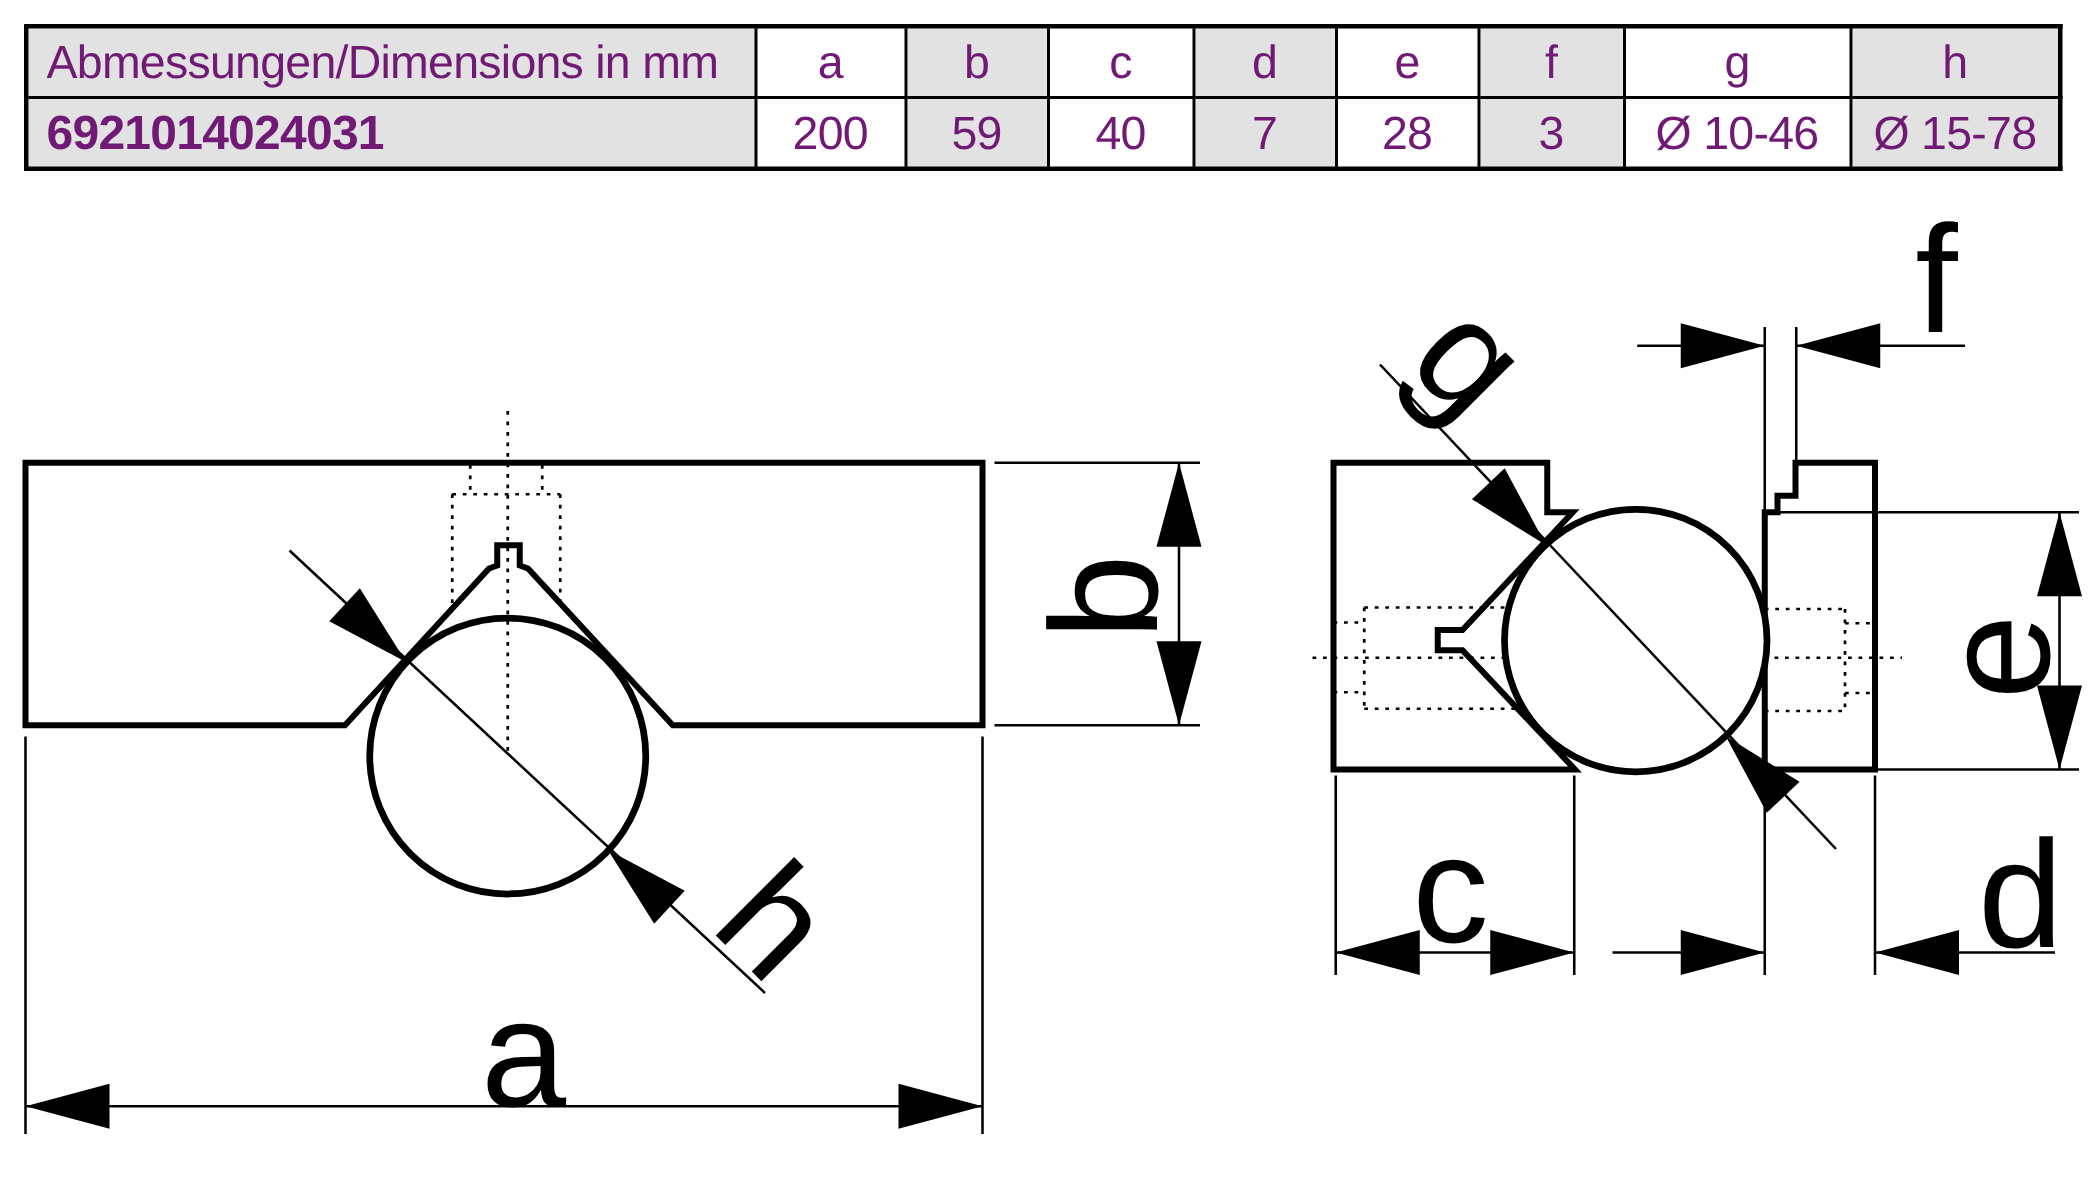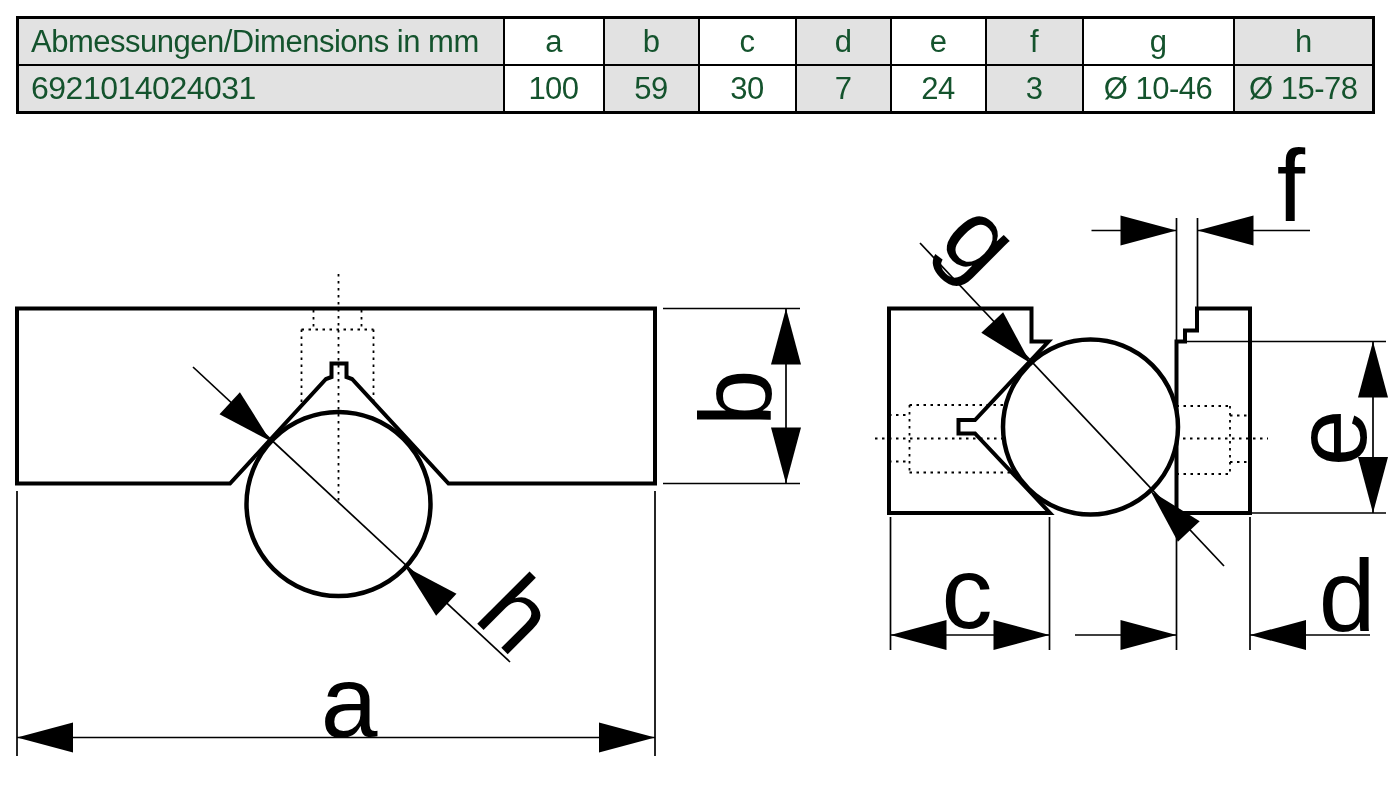--- a/index.html
+++ b/index.html
@@ -8,32 +8,32 @@
   
   table.dims{
     position:absolute;left:16px;top:16px;
     border-collapse:collapse;table-layout:fixed;
     width:1356px;border:3px solid #000;
   }
   table.dims td{
     border:2.5px solid #000;
     height:45px;
     font-size:31px;
-    color:#14532d;
+    color:#701a75;
     text-align:center;
     vertical-align:middle;
     letter-spacing:-0.5px;
     padding:0;
     overflow:hidden;
     white-space:nowrap;
   }
   table.dims td.label{text-align:left;padding-left:12px;}
   table.dims td.shaded{background:#e2e2e2;}
   table.dims td.plain{background:#ffffff;}
-  table.dims td.bold{font-weight:normal;font-size:32px;}
+  table.dims td.bold{font-weight:bold;font-size:32px;}
 
   
   svg.drawing{position:absolute;left:0;top:0;}
   .thick{fill:#ffffff;stroke:#000;stroke-width:4px;stroke-linejoin:miter;}
   .circ{stroke:#000;stroke-width:4.5px;}
   .thin{fill:none;stroke:#000;stroke-width:1.7px;}
   .dotted{fill:none;stroke:#000;stroke-width:1.8px;stroke-dasharray:2.5 4.5;}
   .arrow{fill:#000;stroke:none;}
   .dimtext{font-family:"Liberation Sans",sans-serif;font-size:102px;fill:#000;text-anchor:middle;}
 </style>
@@ -59,25 +59,25 @@
     <td class="shaded">b</td>
     <td class="plain">c</td>
     <td class="shaded">d</td>
     <td class="plain">e</td>
     <td class="shaded">f</td>
     <td class="plain">g</td>
     <td class="shaded">h</td>
   </tr>
   <tr>
     <td class="label shaded bold">6921014024031</td>
-    <td class="plain">100</td>
+    <td class="plain">200</td>
     <td class="shaded">59</td>
-    <td class="plain">30</td>
+    <td class="plain">40</td>
     <td class="shaded">7</td>
-    <td class="plain">24</td>
+    <td class="plain">28</td>
     <td class="shaded">3</td>
     <td class="plain">Ø 10-46</td>
     <td class="shaded">Ø 15-78</td>
   </tr>
 </tbody>
   </table>
 
 <svg class="drawing" width="1400" height="793" viewBox="0 0 1400 793">
 
   <g>

